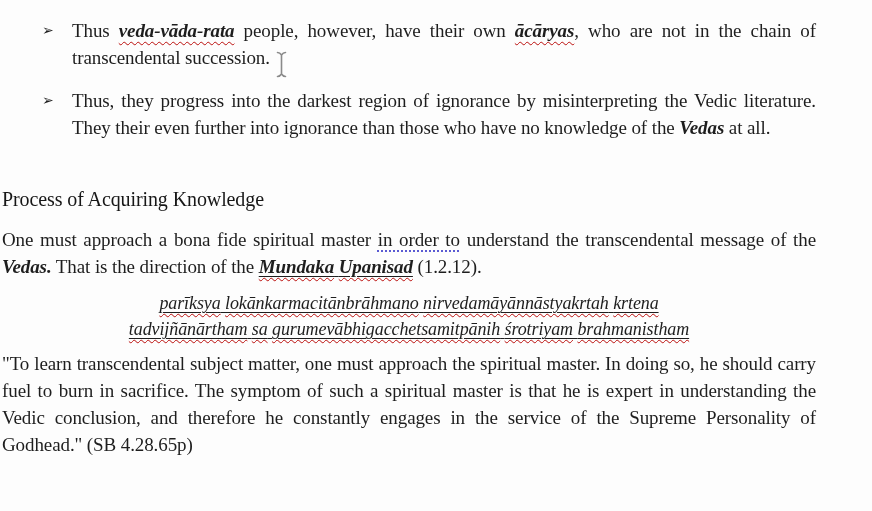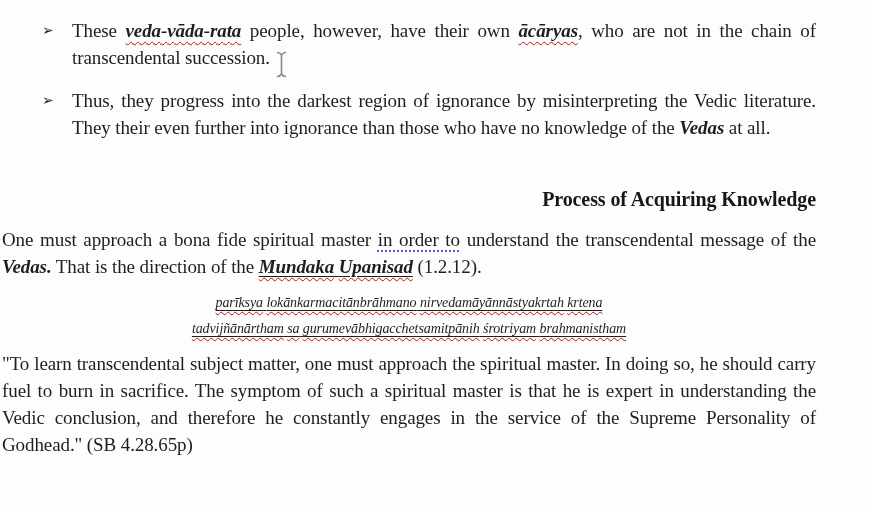--- a/index.html
+++ b/index.html
@@ -19,28 +19,28 @@
   .bullet-item{display:flex;margin:0 0 16px 40px;}
   .bullet-marker{
     flex:none;width:30px;
     font-family:"DejaVu Sans",sans-serif;
     font-size:14px;line-height:27px;
   }
   .bullet-text{flex:1;text-align:justify;}
   .heading{
     margin:44px 0 0 0;
     font-size:20px;line-height:28px;
-    font-weight:bold;text-align:right;
+    font-weight:normal;text-align:left;
     color:#171717;
   }
   .para{margin:13px 0 0 0;text-align:justify;}
   .verse{margin:10px 0 0 0;text-align:center;}
   .verse-line{
     font-style:italic;
-    font-size:14px;line-height:26px;
+    font-size:18px;line-height:26px;
     text-decoration:underline;
     text-decoration-thickness:1px;
     text-underline-offset:3px;
   }
   .quote{margin:8px 0 0 0;}
   .seg-i{font-style:italic;font-weight:bold;}
   .seg-u{
     text-decoration:underline;
     text-decoration-thickness:1px;
     text-underline-offset:3px;
@@ -63,21 +63,21 @@
   }
   .cursor{position:absolute;left:276px;top:51px;width:11px;height:27px;}
 </style>
 </head>
 <body>
 
 <div class="page">
 
   <div class="bullet-item">
     <span class="bullet-marker">➢</span>
-    <div class="bullet-text"><span class="">These </span><span class="seg-i"><span class="seg-sp">veda-vāda-rata</span></span><span class=""> people, however, have their own </span><span class="seg-i"><span class="seg-sp">ācāryas</span></span><span class="">, who are not in the chain of transcendental succession.</span></div>
+    <div class="bullet-text"><span class="">Thus </span><span class="seg-i"><span class="seg-sp">veda-vāda-rata</span></span><span class=""> people, however, have their own </span><span class="seg-i"><span class="seg-sp">ācāryas</span></span><span class="">, who are not in the chain of transcendental succession.</span></div>
   </div>
 
   <div class="bullet-item">
     <span class="bullet-marker">➢</span>
     <div class="bullet-text"><span class="">Thus, they progress into the darkest region of ignorance by misinterpreting the Vedic literature. They their even further into ignorance than those who have no knowledge of the </span><span class="seg-i">Vedas</span><span class=""> at all.</span></div>
   </div>
 
   <h2 class="heading">Process of Acquiring Knowledge</h2>
 
   <p class="para"><span class="">One must approach a bona fide spiritual master </span><span class="seg-gr">in order to</span><span class=""> understand the transcendental message of the </span><span class="seg-i">Vedas.</span><span class=""> That is the direction of the </span><span class="seg-i seg-u"><span class="seg-sp">Mundaka</span></span><span class="seg-i seg-u"> </span><span class="seg-i seg-u"><span class="seg-sp">Upanisad</span></span><span class=""> (1.2.12).</span></p>

